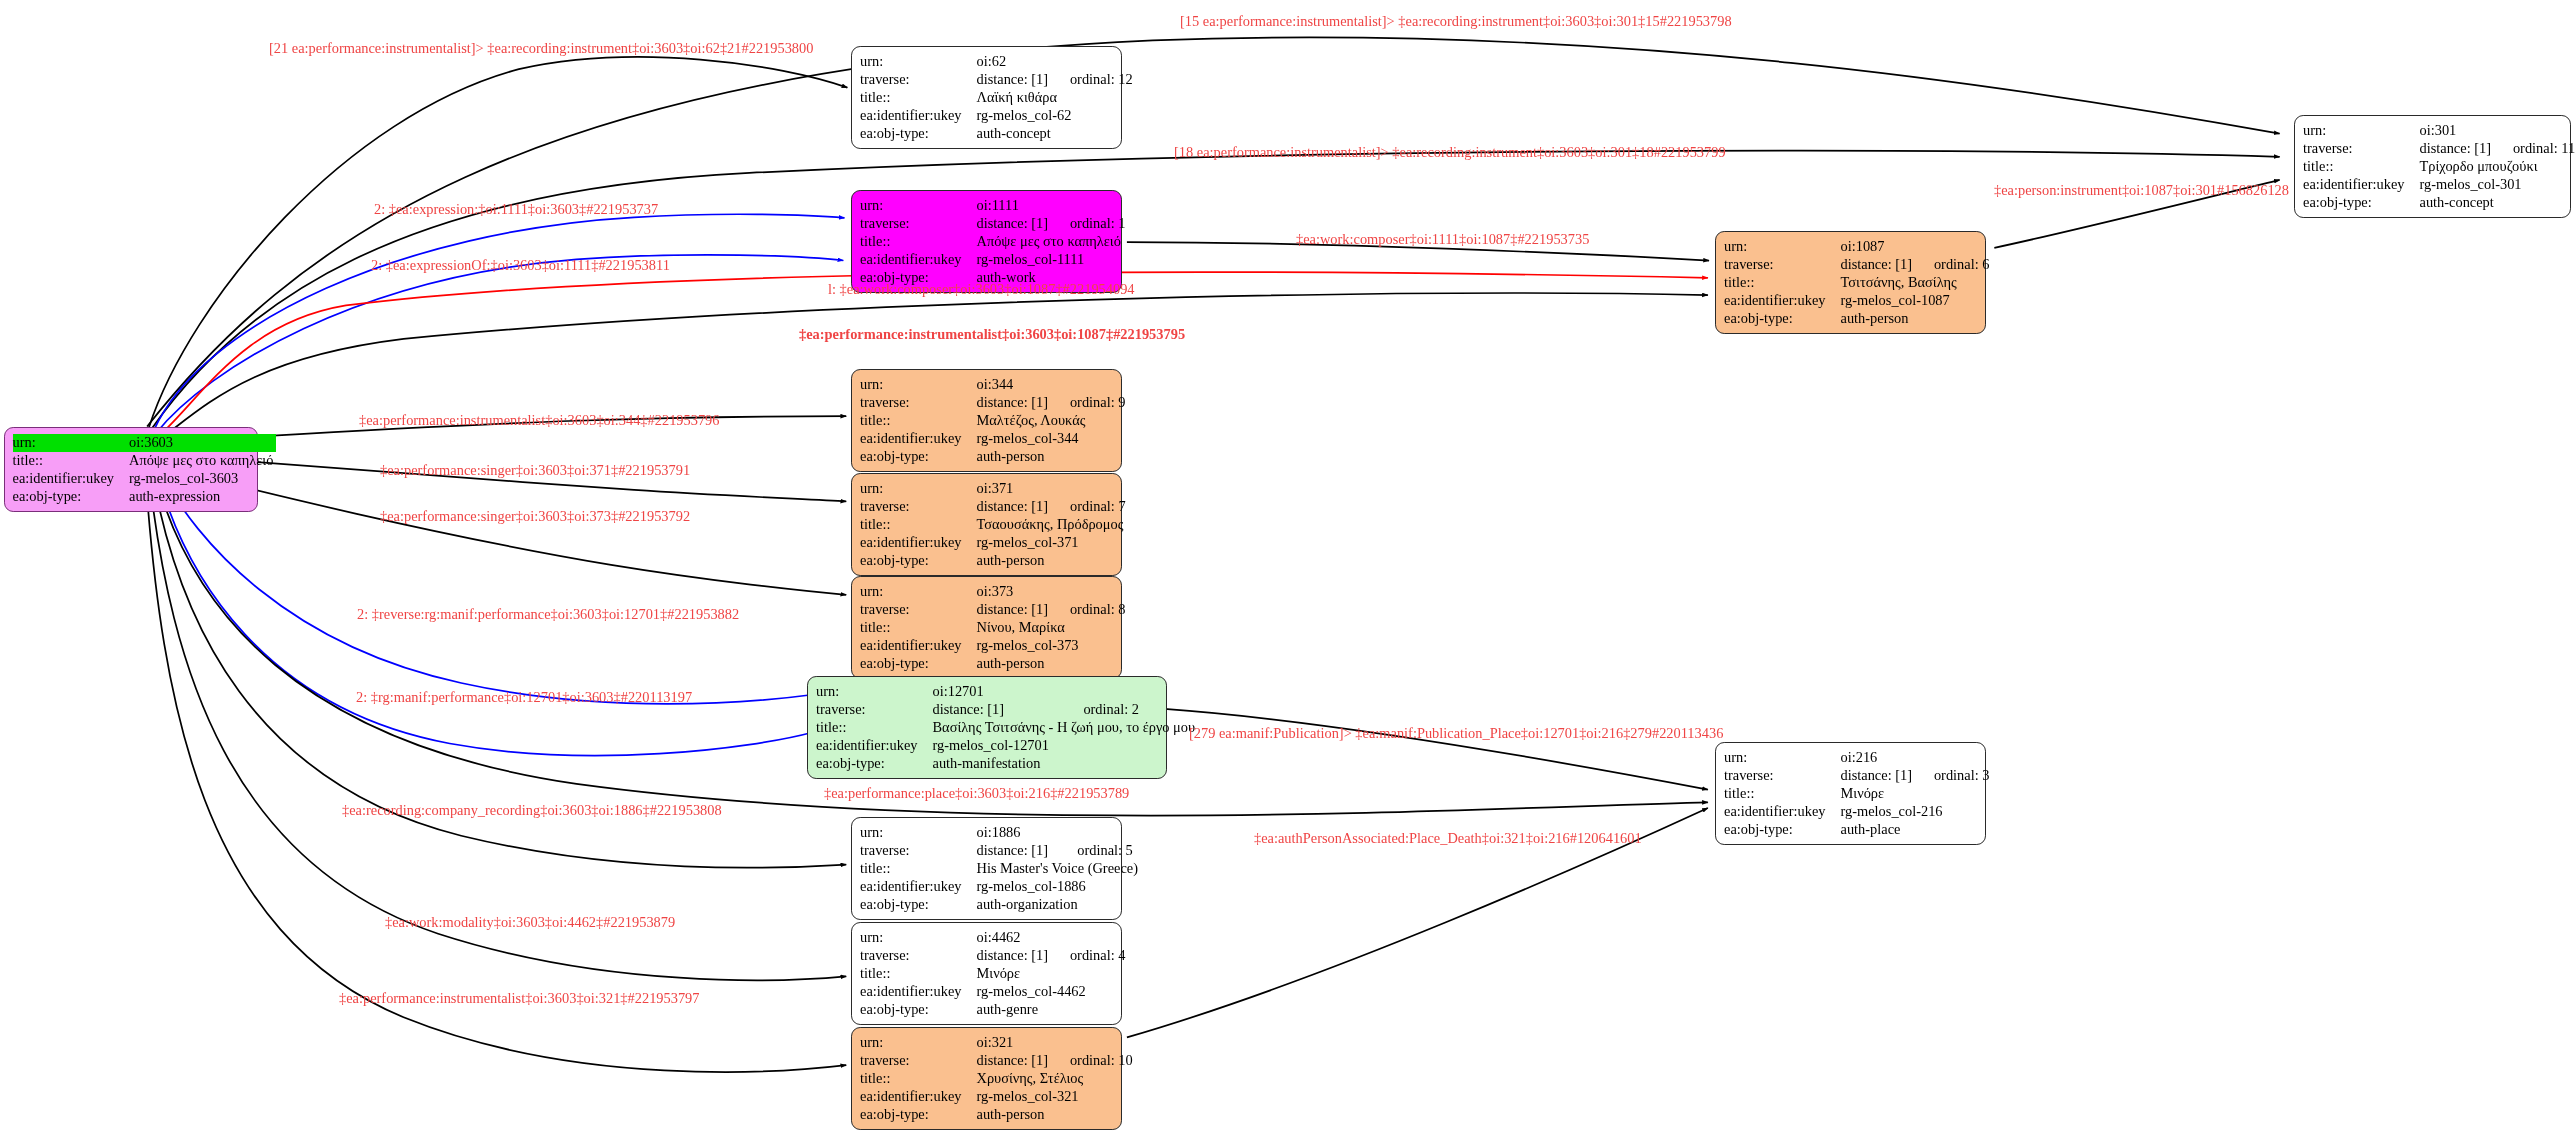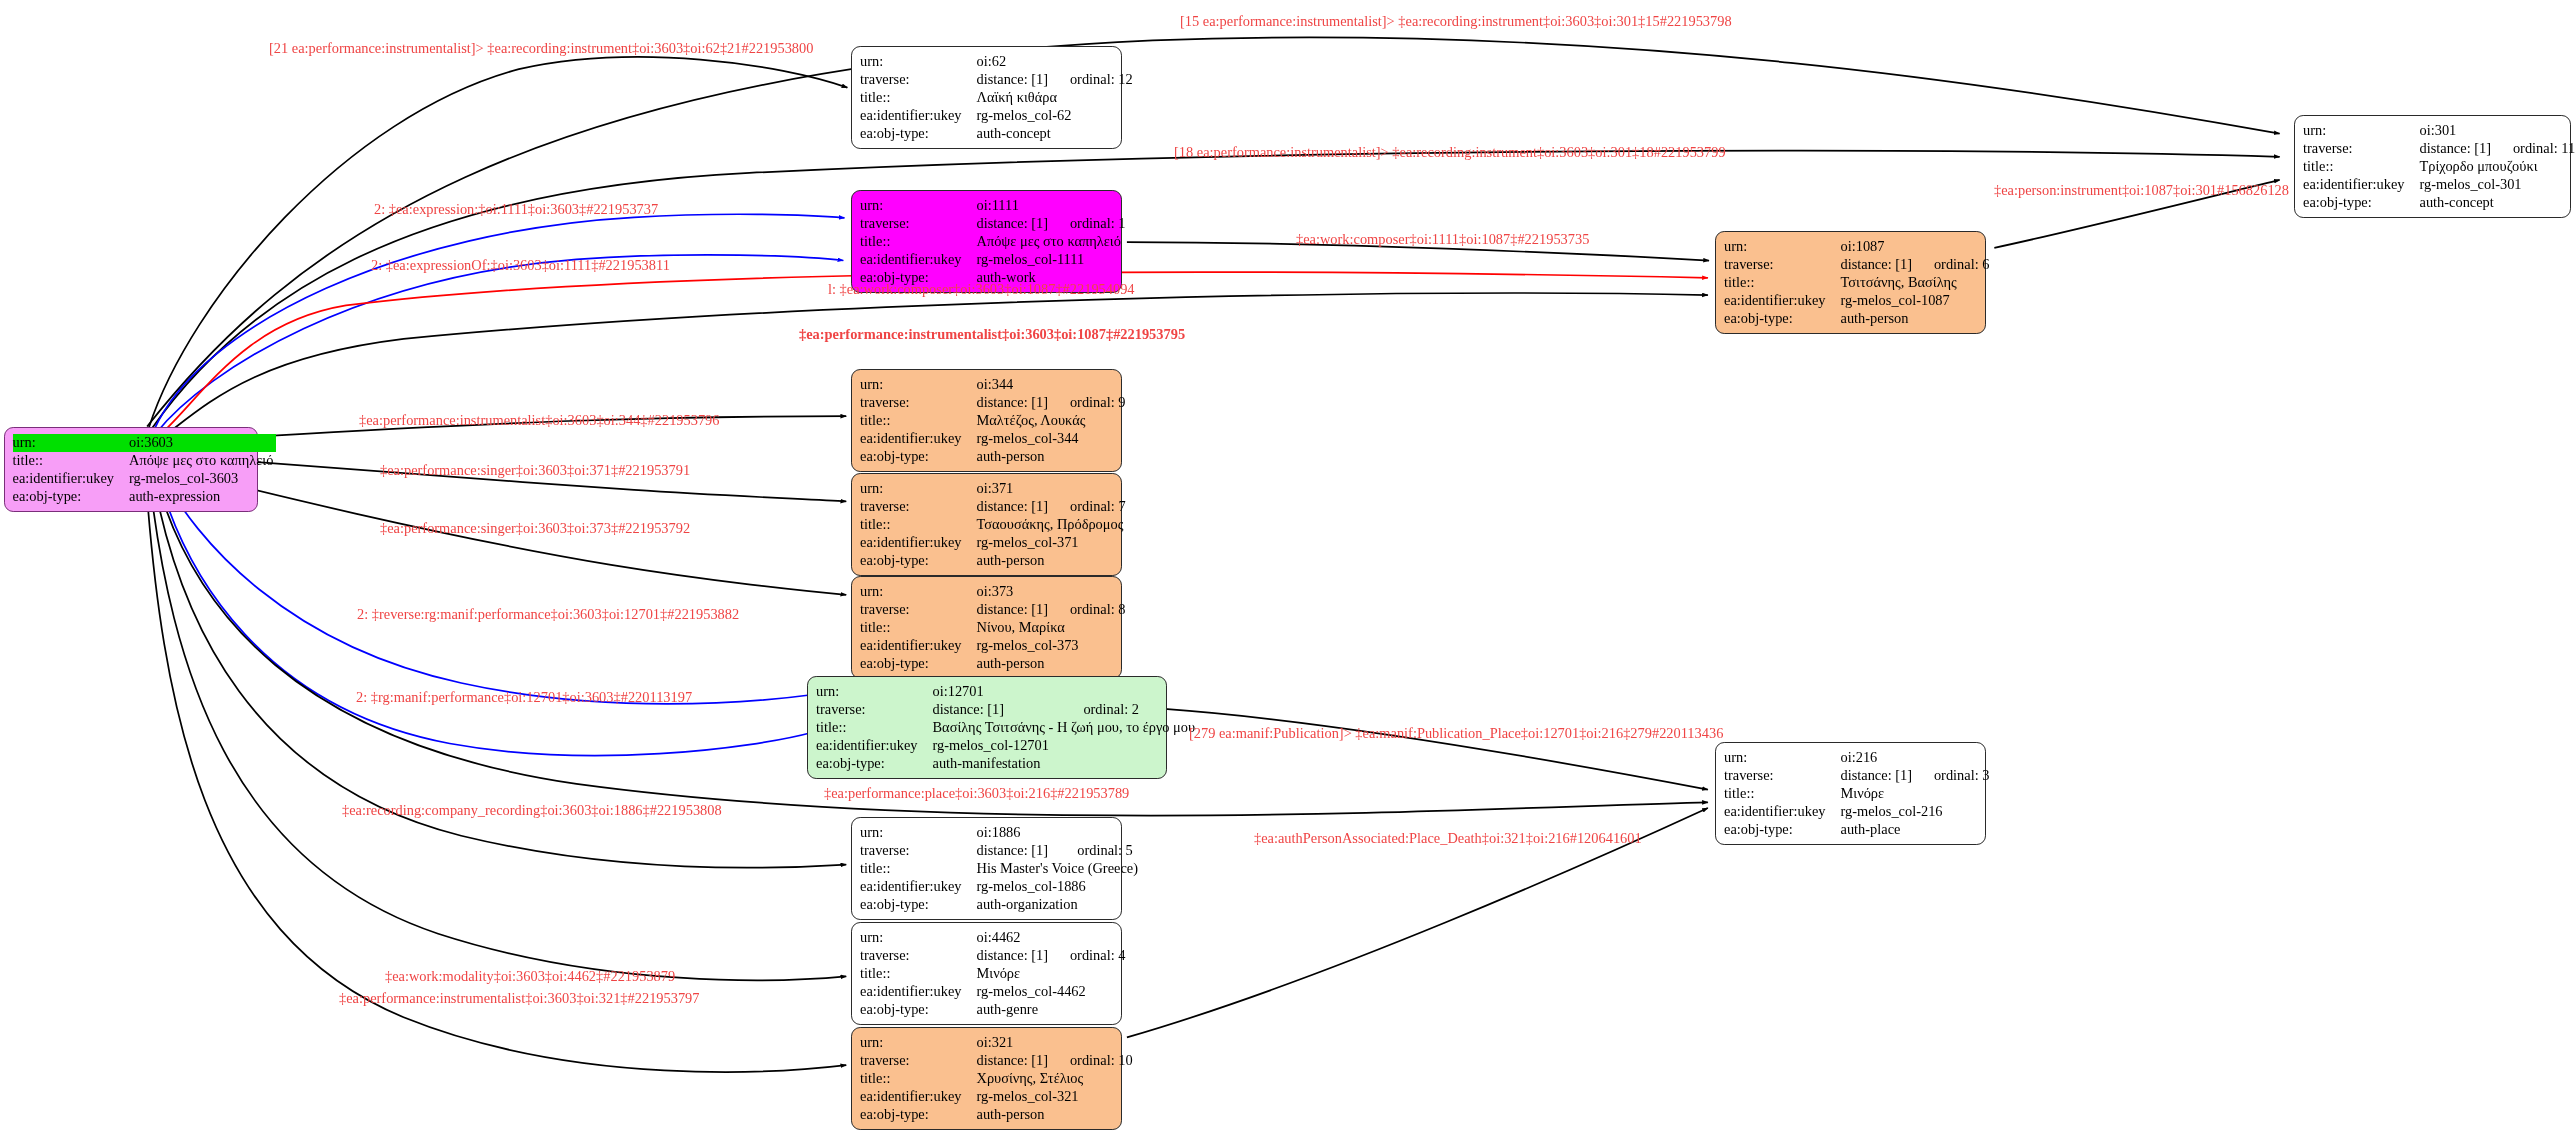--- a/index.html
+++ b/index.html
@@ -489,26 +489,26 @@
   <div class="edge-label" style="left:269px;top:40px;">[21 ea:performance:instrumentalist]&gt; ‡ea:recording:instrument‡oi:3603‡oi:62‡21#221953800</div>
   <div class="edge-label" style="left:1174px;top:144px;">[18 ea:performance:instrumentalist]&gt; ‡ea:recording:instrument‡oi:3603‡oi:301‡18#221953799</div>
   <div class="edge-label" style="left:1994px;top:182px;">‡ea:person:instrument‡oi:1087‡oi:301#156826128</div>
   <div class="edge-label" style="left:374px;top:201px;">2: ‡ea:expression:‡oi:1111‡oi:3603‡#221953737</div>
   <div class="edge-label" style="left:1296px;top:231px;">‡ea:work:composer‡oi:1111‡oi:1087‡#221953735</div>
   <div class="edge-label" style="left:371px;top:257px;">2: ‡ea:expressionOf:‡oi:3603‡oi:1111‡#221953811</div>
   <div class="edge-label" style="left:828px;top:281px;">l: ‡ea:work:composer‡oi:3603‡oi:1087‡#221954094</div>
   <div class="edge-label" style="left:799px;top:326px;font-weight:bold;">‡ea:performance:instrumentalist‡oi:3603‡oi:1087‡#221953795</div>
   <div class="edge-label" style="left:359px;top:412px;">‡ea:performance:instrumentalist‡oi:3603‡oi:344‡#221953796</div>
   <div class="edge-label" style="left:380px;top:462px;">‡ea:performance:singer‡oi:3603‡oi:371‡#221953791</div>
-  <div class="edge-label" style="left:380px;top:520px;">‡ea:performance:singer‡oi:3603‡oi:373‡#221953792</div>
+  <div class="edge-label" style="left:380px;top:508px;">‡ea:performance:singer‡oi:3603‡oi:373‡#221953792</div>
   <div class="edge-label" style="left:357px;top:606px;">2: ‡reverse:rg:manif:performance‡oi:3603‡oi:12701‡#221953882</div>
   <div class="edge-label" style="left:356px;top:689px;">2: ‡rg:manif:performance‡oi:12701‡oi:3603‡#220113197</div>
   <div class="edge-label" style="left:1189px;top:725px;">[279 ea:manif:Publication]&gt; ‡ea:manif:Publication_Place‡oi:12701‡oi:216‡279#220113436</div>
   <div class="edge-label" style="left:824px;top:785px;">‡ea:performance:place‡oi:3603‡oi:216‡#221953789</div>
   <div class="edge-label" style="left:342px;top:802px;">‡ea:recording:company_recording‡oi:3603‡oi:1886‡#221953808</div>
   <div class="edge-label" style="left:1254px;top:830px;">‡ea:authPersonAssociated:Place_Death‡oi:321‡oi:216#120641601</div>
-  <div class="edge-label" style="left:385px;top:968px;text-align:center;">‡ea:work:modality‡oi:3603‡oi:4462‡#221953879</div>
+  <div class="edge-label" style="left:385px;top:914px;text-align:center;">‡ea:work:modality‡oi:3603‡oi:4462‡#221953879</div>
   <div class="edge-label" style="left:339px;top:990px;">‡ea:performance:instrumentalist‡oi:3603‡oi:321‡#221953797</div>
 
   <div class="footer" style="left:1195px;top:1117px;margin-top:25px;">root: 3603 nodes count: 13</div>
 
 </div>
 
 
 </body></html>

